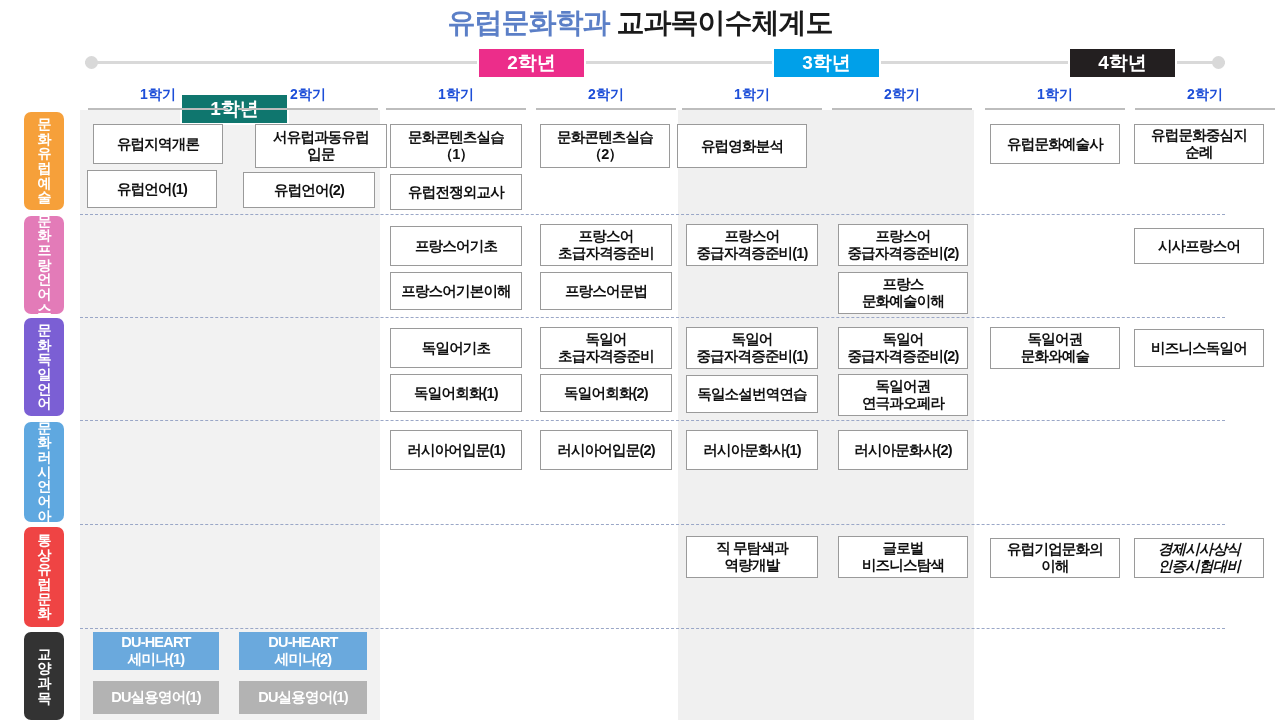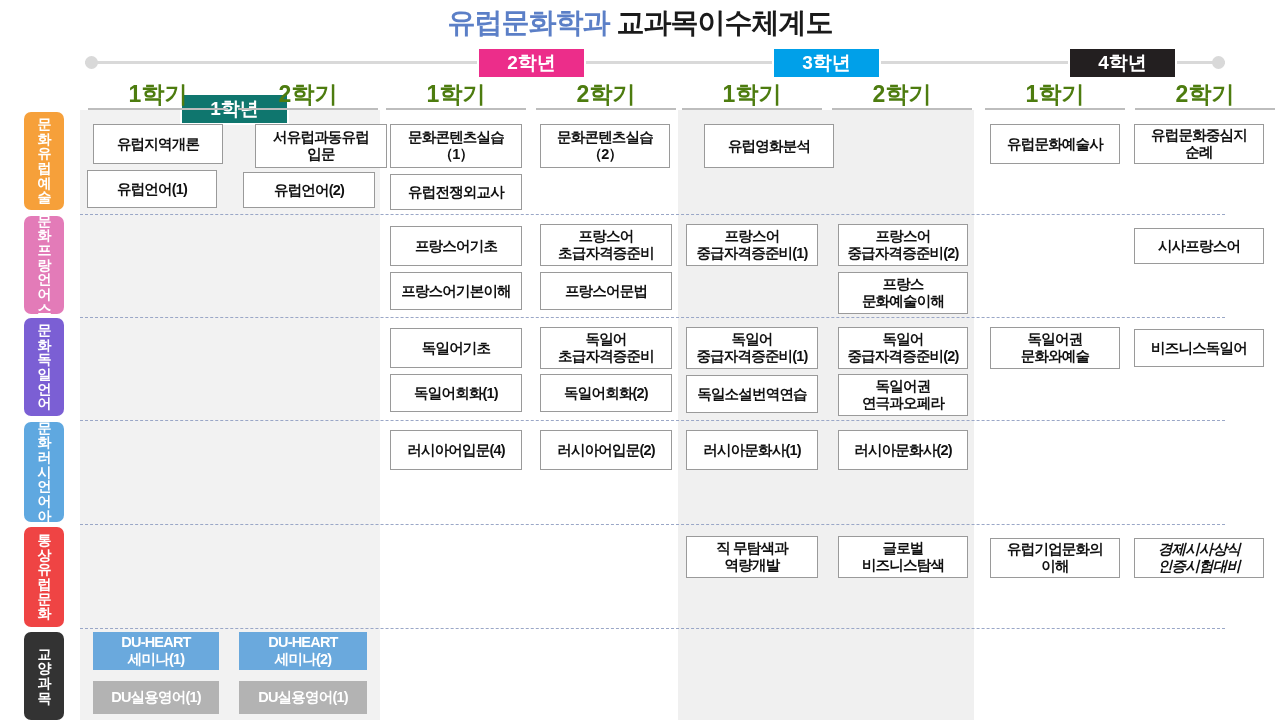--- a/index.html
+++ b/index.html
@@ -30,21 +30,21 @@
     background:#d9d9d9;
   }
   .year-badge{
     position:absolute;top:47px;height:28px;line-height:28px;
     color:#ffffff;font-weight:bold;font-size:19px;text-align:center;
     border:2px solid #ffffff;
   }
   
   .sem{
     position:absolute;top:80px;height:28px;line-height:28px;
-    text-align:center;font-size:23px;font-weight:bold;color:#4d7c0f;
+    text-align:center;font-size:14px;font-weight:bold;color:#1d4ed8;
     border-bottom:2px solid #bdbdbd;
   }
   
   .rowlabel{
     position:absolute;left:24px;width:40px;border-radius:7px;
     color:#fff;font-weight:bold;font-size:14px;
     display:flex;align-items:center;justify-content:center;
     text-align:center;line-height:1.05;letter-spacing:-1px;
   }
   .rowlabel span{
@@ -143,21 +143,21 @@
     <div class="course" style="left: 93px; top: 124px; width: 130px; height: 40px;">유럽지역개론</div>
     <div class="course" style="left: 87px; top: 170px; width: 130px; height: 38px;">유럽언어(1)</div>
     <div class="course" style="left: 243px; top: 124px; width: 132px; height: 44px; margin-left: 12px;">서유럽과동유럽
 입문</div>
     <div class="course" style="left: 243px; top: 172px; width: 132px; height: 36px;">유럽언어(2)</div>
     <div class="course" style="left: 390px; top: 124px; width: 132px; height: 44px;">문화콘텐츠실습
 （1）</div>
     <div class="course" style="left: 390px; top: 174px; width: 132px; height: 36px;">유럽전쟁외교사</div>
     <div class="course" style="left: 540px; top: 124px; width: 130px; height: 44px;">문화콘텐츠실습
 （2）</div>
-    <div class="course" style="left: 704px; top: 124px; width: 130px; height: 44px;">유럽영화분석</div>
+    <div class="course" style="left: 677px; top: 124px; width: 130px; height: 44px;">유럽영화분석</div>
     <div class="course" style="left: 990px; top: 124px; width: 130px; height: 40px;">유럽문화예술사</div>
     <div class="course" style="left: 1134px; top: 124px; width: 130px; height: 40px;">유럽문화중심지
 순례</div>
     <div class="course" style="left: 390px; top: 226px; width: 132px; height: 40px;">프랑스어기초</div>
     <div class="course" style="left: 390px; top: 272px; width: 132px; height: 38px;">프랑스어기본이해</div>
     <div class="course" style="left: 540px; top: 224px; width: 132px; height: 42px;">프랑스어
 초급자격증준비</div>
     <div class="course" style="left: 540px; top: 272px; width: 132px; height: 38px;">프랑스어문법</div>
     <div class="course" style="left: 686px; top: 224px; width: 132px; height: 42px;">프랑스어
 중급자격증준비(1)</div>
@@ -174,21 +174,21 @@
     <div class="course" style="left: 686px; top: 327px; width: 132px; height: 42px;">독일어
 중급자격증준비(1)</div>
     <div class="course" style="left: 686px; top: 375px; width: 132px; height: 38px; font-family: Liberation Serif, serif;">독일소설번역연습</div>
     <div class="course" style="left: 838px; top: 327px; width: 130px; height: 42px;">독일어
 중급자격증준비(2)</div>
     <div class="course" style="left: 838px; top: 374px; width: 130px; height: 42px;">독일어권
 연극과오페라</div>
     <div class="course" style="left: 990px; top: 327px; width: 130px; height: 42px;">독일어권
 문화와예술</div>
     <div class="course" style="left: 1134px; top: 329px; width: 130px; height: 38px;">비즈니스독일어</div>
-    <div class="course" style="left: 390px; top: 430px; width: 132px; height: 40px;">러시아어입문(4)</div>
+    <div class="course" style="left: 390px; top: 430px; width: 132px; height: 40px;">러시아어입문(1)</div>
     <div class="course" style="left: 540px; top: 430px; width: 132px; height: 40px;">러시아어입문(2)</div>
     <div class="course" style="left: 686px; top: 430px; width: 132px; height: 40px;">러시아문화사(1)</div>
     <div class="course" style="left: 838px; top: 430px; width: 130px; height: 40px;">러시아문화사(2)</div>
     <div class="course" style="left: 686px; top: 536px; width: 132px; height: 42px;">직 무탐색과
 역량개발</div>
     <div class="course" style="left: 838px; top: 536px; width: 130px; height: 42px;">글로벌
 비즈니스탐색</div>
     <div class="course" style="left: 990px; top: 538px; width: 130px; height: 40px;">유럽기업문화의
 이해</div>
     <div class="course" style="left: 1134px; top: 538px; width: 130px; height: 40px; font-style: italic;">경제시사상식

